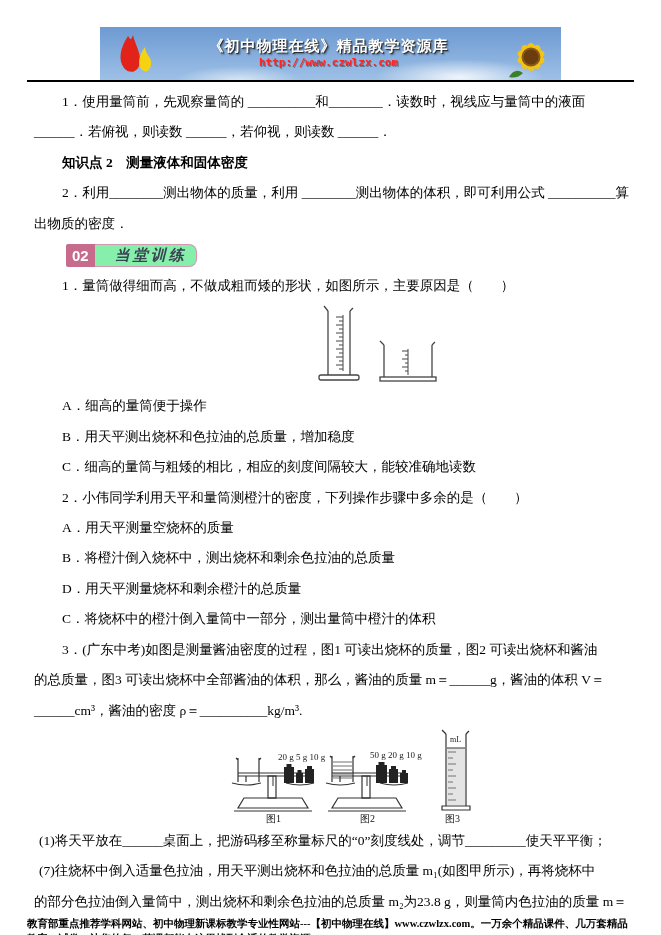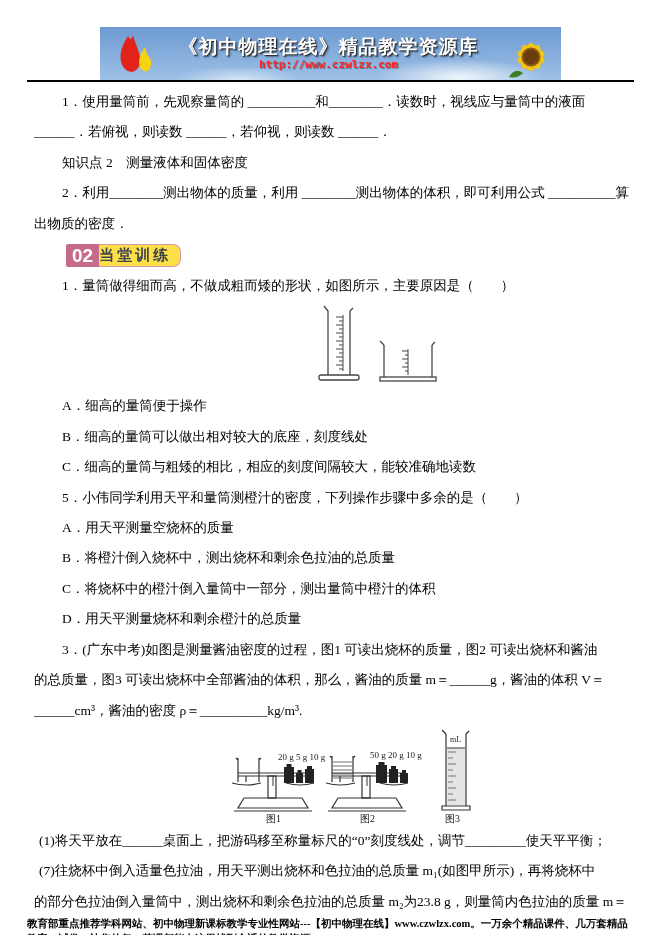--- a/index.html
+++ b/index.html
@@ -15,50 +15,50 @@
     margin:27px 100px 0 100px; height:53px;
     background:
       radial-gradient(ellipse 120px 26px at 78% 95%, rgba(255,255,255,.85), rgba(255,255,255,0) 70%),
       radial-gradient(ellipse 90px 20px at 30% 100%, rgba(255,255,255,.6), rgba(255,255,255,0) 70%),
       linear-gradient(#6d9ad2, #9dc0e6);
     display:flex; align-items:center; position:relative; overflow:hidden;
   }
   .banner-logo { margin-left:8px; flex:0 0 auto; }
   .banner-text { flex:1; text-align:center; line-height:1; }
   .banner-title {
-    color:#fff; font-weight:bold; font-size:19px; letter-spacing:1px;
+    color:#fff; font-weight:bold; font-size:15px; letter-spacing:1px;
     text-shadow:1px 1px 1px #222, 2px 2px 2px rgba(0,0,0,.35);
   }
   .banner-url {
     margin-top:3px; color:#ff2222; font-weight:bold; font-size:11px;
     font-family:"DejaVu Sans Mono",monospace;
     text-shadow:1px 1px 0 rgba(60,60,60,.5);
   }
   .banner-flower { margin-right:4px; flex:0 0 auto; }
 
   .rule { border:none; border-top:2px solid #000; margin:0 27px; }
 
   
   .content { padding:3px 30px 0 30px; font-size:13.5px; }
   .content p { margin:4px; line-height:26.4px; white-space:nowrap; }
   p.ind  { text-indent:28px; }
   p.indS { text-indent:5px; }
-  p.bold { font-weight:normal; }
+  p.bold { font-weight:bold; }
 
   
   .badge-row { display:flex; align-items:stretch; height:23px; margin:7px 0 6px 36px; width:fit-content; }
   .badge-num {
     background:#c76b8c; color:#fff; font-weight:bold;
-    font-family:"Liberation Sans",sans-serif; font-size:19px;
+    font-family:"Liberation Sans",sans-serif; font-size:15px;
     display:flex; align-items:center; padding:0 6px; border-radius:2px 0 0 2px;
   }
   .badge-label {
     border:1px solid #d596ae; border-left:none; border-radius:0 8px 8px 0;
     color:#3b4252; font-weight:bold; font-size:15px; letter-spacing:3px;
-    display:flex; align-items:center; padding:0 9px 0 0; background:#fde047;
+    display:flex; align-items:center; padding:0 9px 0 20px; background:#86efac;font-style:italic;
   }
 
   
   .fig1 { margin:2px 0 0 268px; height:86px; }
   .fig2 { margin:4px 0 0 196px; height:96px; }
   svg { display:block; }
   .svg-label { font-family:"Liberation Serif",serif; }
 
   
   .footer {
@@ -154,28 +154,28 @@
             <path d="M110,52 l-3,0"></path>
             <path d="M110,56 l-6,0"></path>
           <path d="M110,60 l-3,0"></path>
             <path d="M110,64 l-6,0"></path>
             <path d="M110,68 l-3,0"></path>
         </g>
       </svg>
     </div>
 
     <p class="ind">A．细高的量筒便于操作</p>
-    <p class="ind">B．细高的量筒可以做出相对较大的底座，刻度线处</p>
+    <p class="ind">B．用天平测出烧杯和色拉油的总质量，增加稳度</p>
     <p class="ind">C．细高的量筒与粗矮的相比，相应的刻度间隔较大，能较准确地读数</p>
 
-    <p class="ind">5．小伟同学利用天平和量筒测橙汁的密度，下列操作步骤中多余的是（　　）</p>
+    <p class="ind">2．小伟同学利用天平和量筒测橙汁的密度，下列操作步骤中多余的是（　　）</p>
     <p class="ind">A．用天平测量空烧杯的质量</p>
     <p class="ind">B．将橙汁倒入烧杯中，测出烧杯和剩余色拉油的总质量</p>
+    <p class="ind">D．用天平测量烧杯和剩余橙汁的总质量</p>
     <p class="ind">C．将烧杯中的橙汁倒入量筒中一部分，测出量筒中橙汁的体积</p>
-    <p class="ind">D．用天平测量烧杯和剩余橙汁的总质量</p>
 
     <p class="ind">3．(广东中考)如图是测量酱油密度的过程，图1 可读出烧杯的质量，图2 可读出烧杯和酱油</p>
     <p>的总质量，图3 可读出烧杯中全部酱油的体积，那么，酱油的质量 m＝______g，酱油的体积 V＝</p>
     <p>______cm³，酱油的密度 ρ＝__________kg/m³.</p>
 
     <div class="fig2">
       <svg width="256" height="96" viewBox="0 0 256 96">
 
         <g stroke="#333" stroke-width="1.2" fill="none">
           <path d="M12,80 L82,80 L76,70 L18,70 Z"></path>

